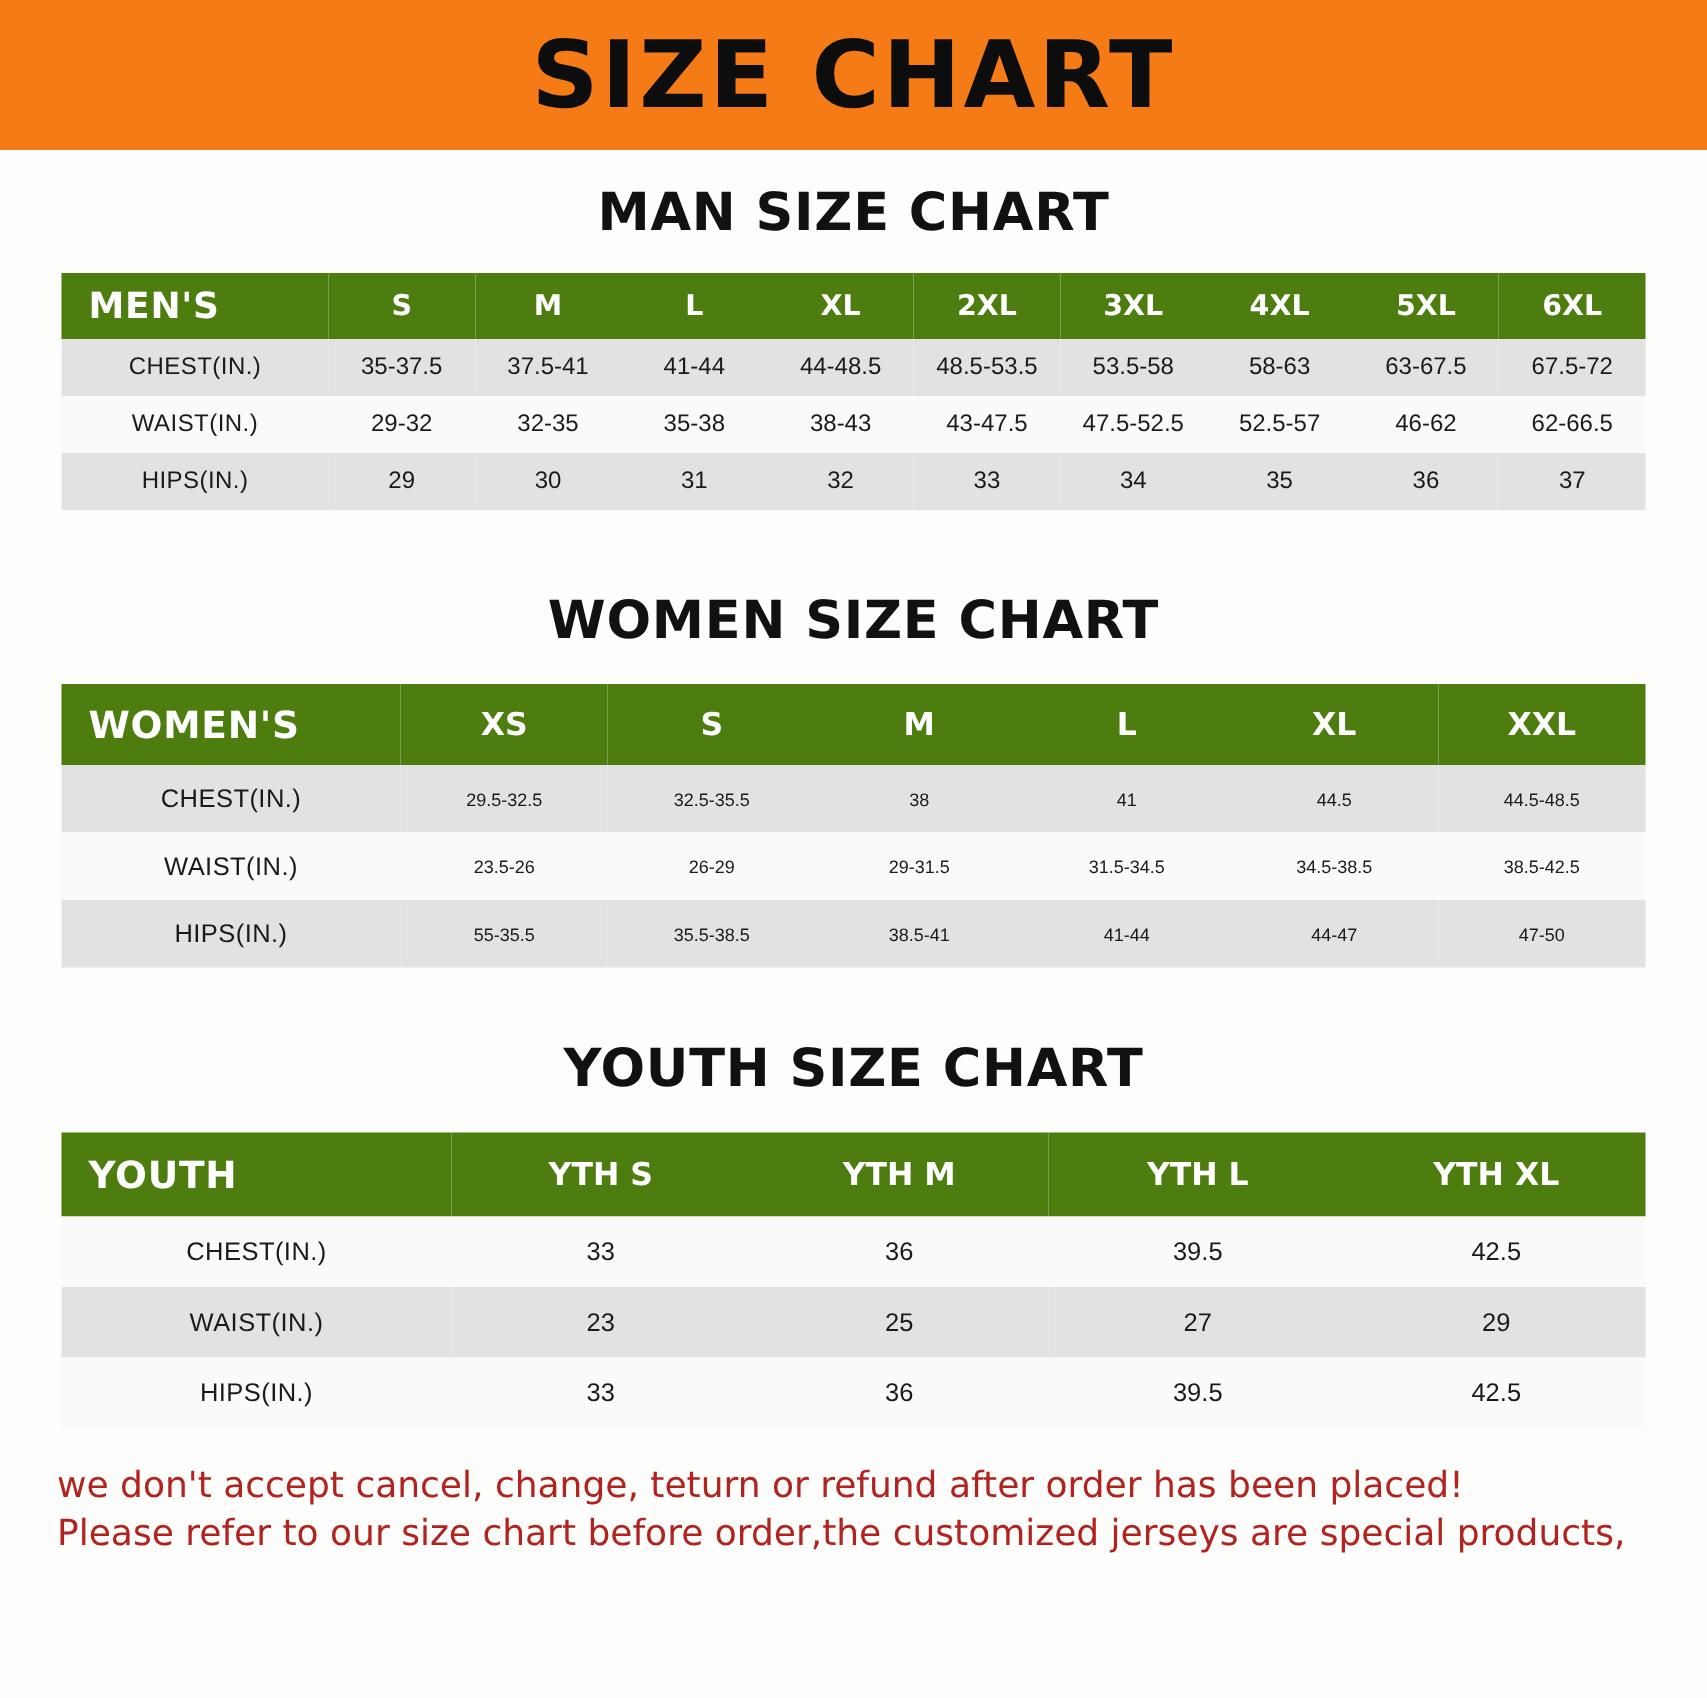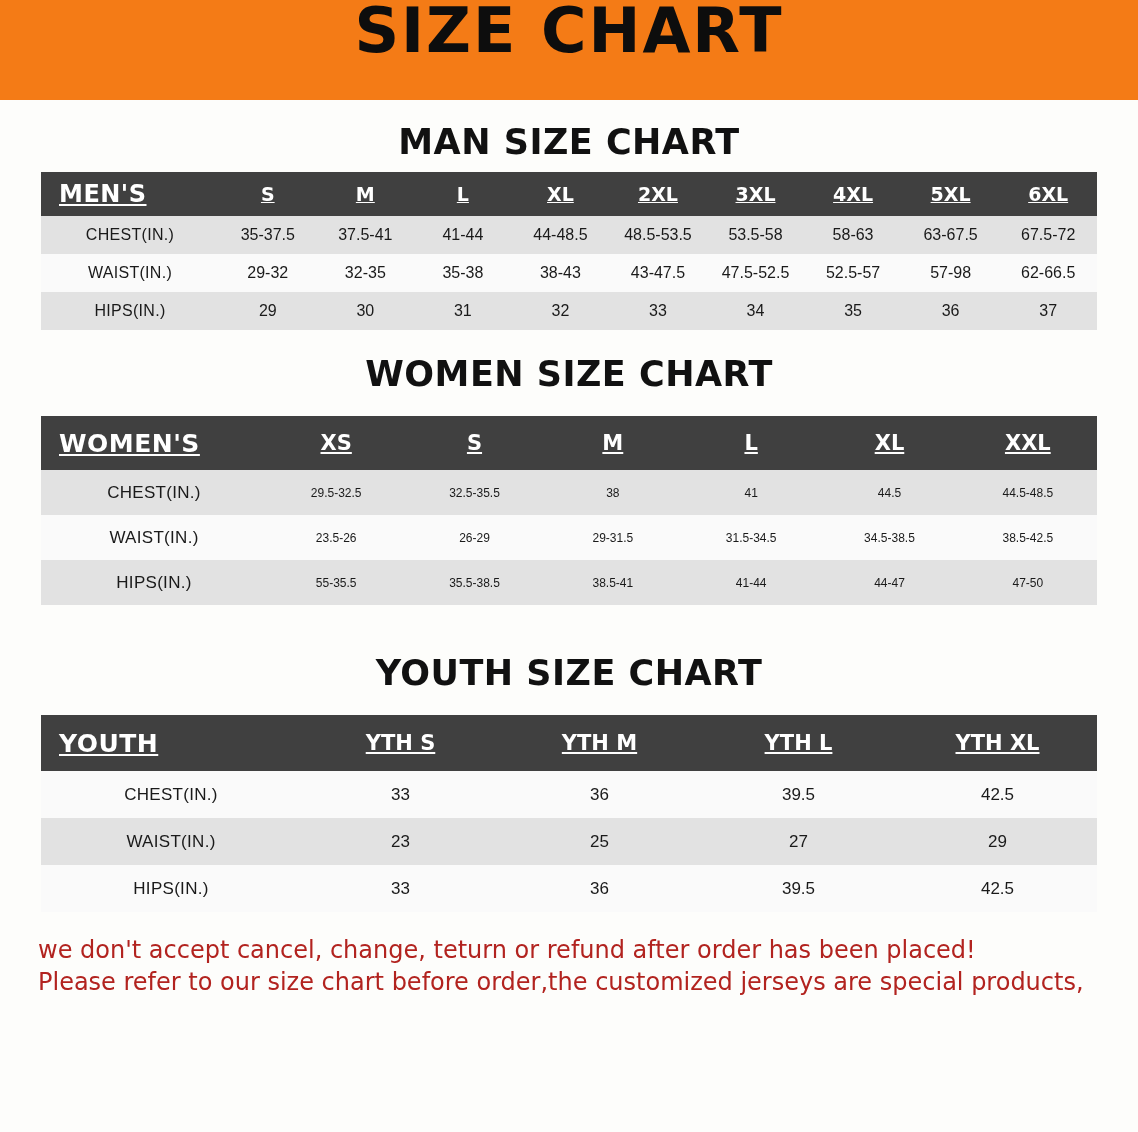--- a/index.html
+++ b/index.html
@@ -19,21 +19,21 @@
     height: 1132px;
     position: relative;
     box-sizing: border-box;
   }
 
   
   .banner {
     height: 100px;
     background: #f47b16;
     display: flex;
-    align-items: flex-start;
+    align-items: center;
     justify-content: center;
   }
   .banner-title {
     font-family: "DejaVu Sans", sans-serif;
     font-weight: 700;
     font-size: 62px;
     letter-spacing: 2px;
     color: #0d0d0d;
     line-height: 1;
     text-align: center;
@@ -41,41 +41,40 @@
 
   
   .section-title {
     text-align: center;
     font-family: "DejaVu Sans", sans-serif;
     font-weight: 700;
     font-size: 35px;
     letter-spacing: 0.5px;
     color: #111;
   }
-  .man-title   { margin-top: 22px; margin-bottom: 10px; }
-  .women-title { margin-top: 24px; margin-bottom: 22px; }
+  .man-title   { margin-top: 22px; margin-bottom: 20px; }
+  .women-title { margin-top: 54px; margin-bottom: 22px; }
   .youth-title { margin-top: 48px; margin-bottom: 22px; }
 
   
   table {
     border-collapse: collapse;
     margin: 0 auto;
     table-layout: fixed;
   }
   table.men   { width: 1056px; }
   table.women { width: 1056px; }
   table.youth { width: 1056px; }
 
   thead th {
-    background: #404040;
+    background: #4d7c0f;
     color: #fff;
     font-weight: 700;
     font-family: "DejaVu Sans", sans-serif;
     padding: 0;
-    text-decoration: underline;
   }
   .men thead th   { height: 44px; font-size: 19px; }
   .women thead th { height: 54px; font-size: 21px; }
   .youth thead th { height: 56px; font-size: 21px; }
 
   thead th.corner {
     text-align: left;
     padding-left: 18px;
     letter-spacing: 0.5px;
   }
@@ -158,21 +157,21 @@
       </tr>
       <tr class="band-b">
         <td class="rowhead">WAIST(IN.)</td>
         <td>29-32</td>
         <td>32-35</td>
         <td>35-38</td>
         <td>38-43</td>
         <td>43-47.5</td>
         <td>47.5-52.5</td>
         <td>52.5-57</td>
-        <td>57-98</td>
+        <td>46-62</td>
         <td>62-66.5</td>
       </tr>
       <tr class="band-a">
         <td class="rowhead">HIPS(IN.)</td>
         <td>29</td>
         <td>30</td>
         <td>31</td>
         <td>32</td>
         <td>33</td>
         <td>34</td>

